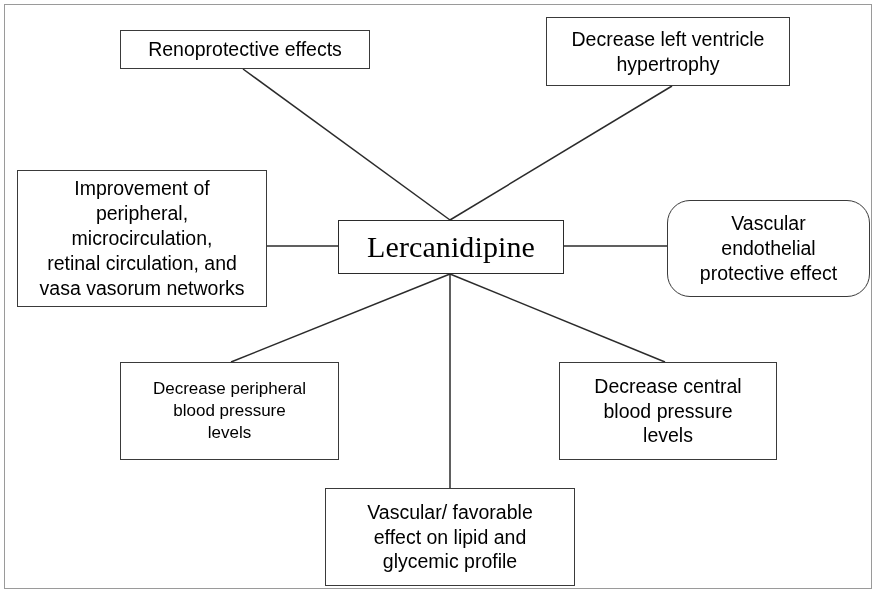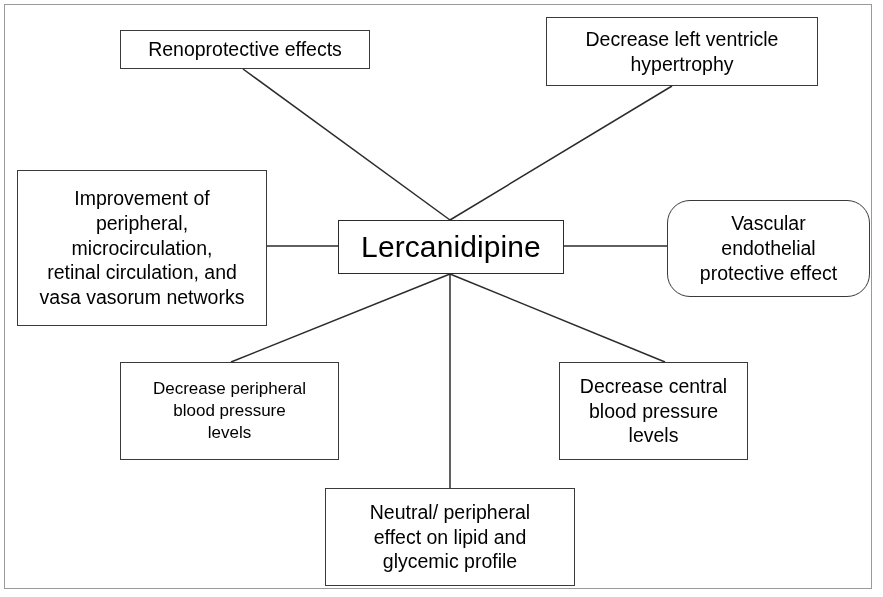--- a/index.html
+++ b/index.html
@@ -45,34 +45,35 @@
     text-align: center;
     color: #000000;
     line-height: 1.28;
     white-space: pre-line;
     z-index: 2;
   }
   .node-center {
     border: 1.6px solid #2b2b2b;
     font-size: 30px;
     letter-spacing: 0.1px;
+    font-family: Liberation Serif, serif;
   }
   .node-text {
     display: block;
     width: 100%;
     padding: 0 6px;
     box-sizing: border-box;
   }
   .n-reno   { left: 120px; top: 30px;  width: 250px; height: 39px;  font-size: 19.5px; }
-  .n-lvh    { left: 546px; top: 17px;  width: 272px; height: 69px;  font-size: 19.5px; }
-  .n-improv { left: 17px;  top: 170px; width: 250px; height: 156px; font-size: 19.5px; }
+  .n-lvh    { left: 546px; top: 17px;  width: 244px; height: 69px;  font-size: 19.5px; }
+  .n-improv { left: 17px;  top: 170px; width: 250px; height: 137px; font-size: 19.5px; }
   .n-center { left: 338px; top: 220px; width: 226px; height: 54px; }
   .n-vasc   { left: 667px; top: 200px; width: 203px; height: 97px;  font-size: 19.5px; border-radius: 23px; }
   .n-periph { left: 120px; top: 362px; width: 219px; height: 98px;  font-size: 17px; }
-  .n-centbp { left: 559px; top: 362px; width: 189px; height: 98px;  font-size: 19.5px; }
+  .n-centbp { left: 559px; top: 362px; width: 218px; height: 98px;  font-size: 19.5px; }
   .n-lipid  { left: 325px; top: 488px; width: 250px; height: 98px;  font-size: 19.5px; }
 </style>
 </head>
 <body>
 
 <div id="canvas">
 
   <div class="frame"></div>
 
   <svg class="connectors" viewBox="0 0 883 597" xmlns="http://www.w3.org/2000/svg">
@@ -120,18 +121,18 @@
 levels</span>
   </div>
 
   <div class="node n-centbp">
     <span class="node-text">Decrease central
 blood pressure
 levels</span>
   </div>
 
   <div class="node n-lipid">
-    <span class="node-text">Neutral/ peripheral
+    <span class="node-text">Vascular/ favorable
 effect on lipid and
 glycemic profile</span>
   </div>
 
 </div>
 
 </body></html>

